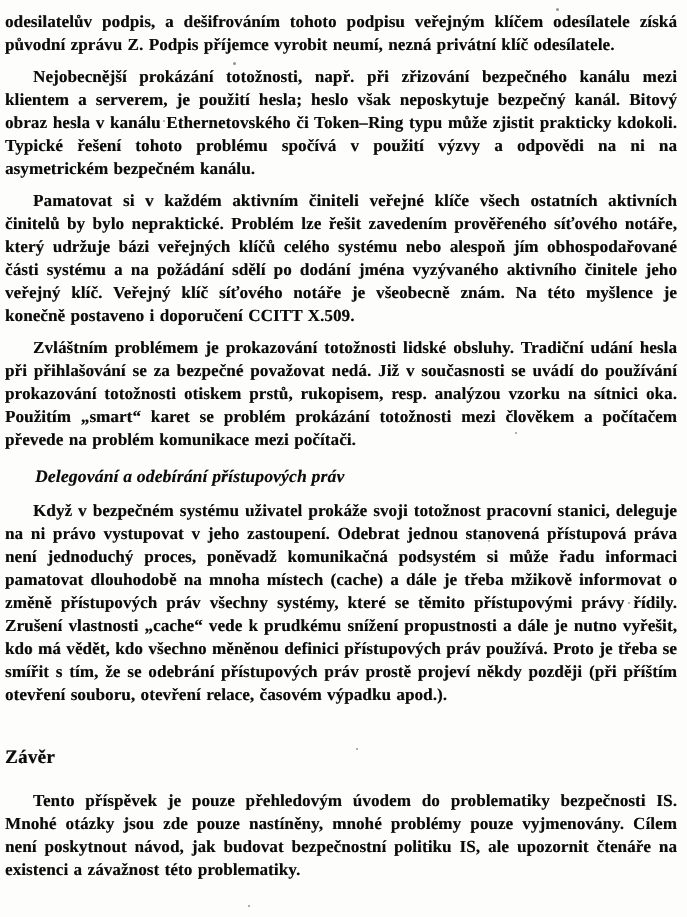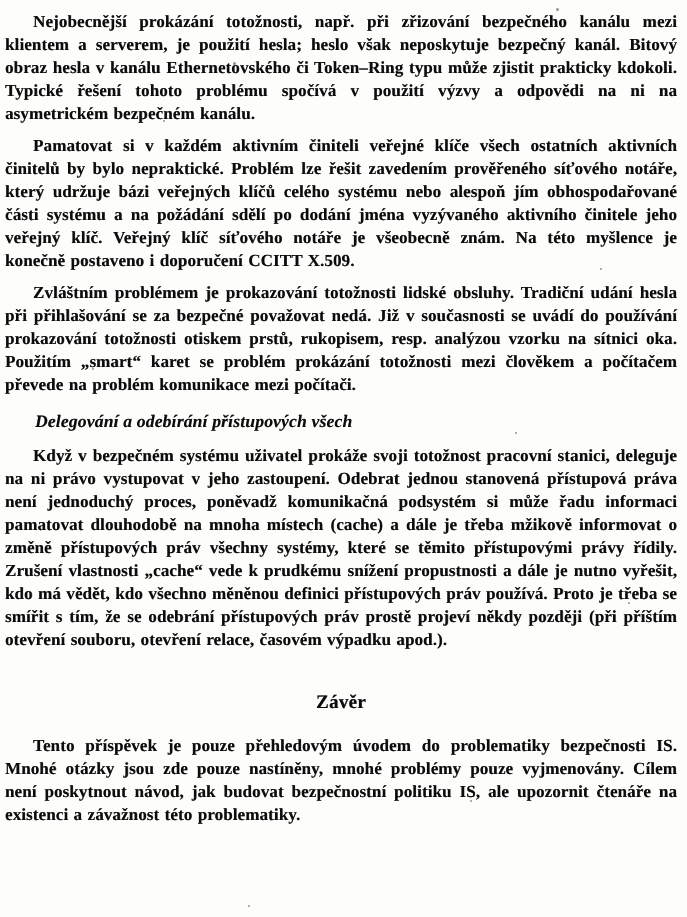--- a/index.html
+++ b/index.html
@@ -43,45 +43,45 @@
     padding-left: 30px;
     letter-spacing: 0.2px;
     text-shadow: 0.3px 0.3px 0 rgba(0,0,0,0.5);
   }
   h2.section-heading {
     font-weight: bold;
     font-size: 19px;
     margin: 40px 0 20px 0;
     letter-spacing: 0.3px;
     text-shadow: 0.4px 0.4px 0 rgba(0,0,0,0.6);
-    text-align: center;
   }
   .noise {
     position: absolute;
     background: #3a3a3a;
     border-radius: 50%;
     width: 3px;
     height: 3px;
     opacity: 0.55;
   }
 </style>
 </head>
 <body>
 
 <div class="page">
 
+  <p class="body-par continuation">odesilatelův podpis, a dešifrováním tohoto podpisu veřejným klíčem odesílatele získá původní zprávu Z. Podpis příjemce vyrobit neumí, nezná privátní klíč odesílatele.</p>
 
 
   <p class="body-par">Nejobecnější prokázání totožnosti, např. při zřizování bezpečného kanálu mezi klientem a serverem, je použití hesla; heslo však neposkytuje bezpečný kanál. Bitový obraz hesla v kanálu Ethernetovského či Token–Ring typu může zjistit prakticky kdokoli. Typické řešení tohoto problému spočívá v použití výzvy a odpovědi na ni na asymetrickém bezpečném kanálu.</p>
 
   <p class="body-par">Pamatovat si v každém aktivním činiteli veřejné klíče všech ostatních aktivních činitelů by bylo nepraktické. Problém lze řešit zavedením prověřeného síťového notáře, který udržuje bázi veřejných klíčů celého systému nebo alespoň jím obhospodařované části systému a na požádání sdělí po dodání jména vyzývaného aktivního činitele jeho veřejný klíč. Veřejný klíč síťového notáře je všeobecně znám. Na této myšlence je konečně postaveno i doporučení CCITT X.509.</p>
 
   <p class="body-par">Zvláštním problémem je prokazování totožnosti lidské obsluhy. Tradiční udání hesla při přihlašování se za bezpečné považovat nedá. Již v současnosti se uvádí do používání prokazování totožnosti otiskem prstů, rukopisem, resp. analýzou vzorku na sítnici oka. Použitím „smart“ karet se problém prokázání totožnosti mezi člověkem a počítačem převede na problém komunikace mezi počítači.</p>
 
-  <h3 class="sub-heading">Delegování a odebírání přístupových všech</h3>
+  <h3 class="sub-heading">Delegování a odebírání přístupových práv</h3>
 
   <p class="body-par">Když v bezpečném systému uživatel prokáže svoji totožnost pracovní stanici, deleguje na ni právo vystupovat v jeho zastoupení. Odebrat jednou stanovená přístupová práva není jednoduchý proces, poněvadž komunikačná podsystém si může řadu informaci pamatovat dlouhodobě na mnoha místech (cache) a dále je třeba mžikově informovat o změně přístupových práv všechny systémy, které se těmito přístupovými právy řídily. Zrušení vlastnosti „cache“ vede k prudkému snížení propustnosti a dále je nutno vyřešit, kdo má vědět, kdo všechno měněnou definici přístupových práv používá. Proto je třeba se smířit s tím, že se odebrání přístupových práv prostě projeví někdy později (při příštím otevření souboru, otevření relace, časovém výpadku apod.).</p>
 
   <h2 class="section-heading">Závěr</h2>
 
   <p class="body-par">Tento příspěvek je pouze přehledovým úvodem do problematiky bezpečnosti IS. Mnohé otázky jsou zde pouze nastíněny, mnohé problémy pouze vyjmenovány. Cílem není poskytnout návod, jak budovat bezpečnostní politiku IS, ale upozornit čtenáře na existenci a závažnost této problematiky.</p>
 
   <span class="noise" style="left:556px; top:8px;"></span>
   <span class="noise" style="left:233px; top:62px;"></span>
   <span class="noise" style="left:163px; top:120px; width:2px; height:2px;"></span>

